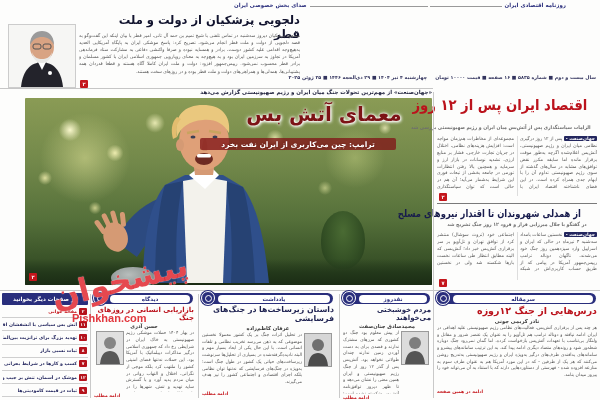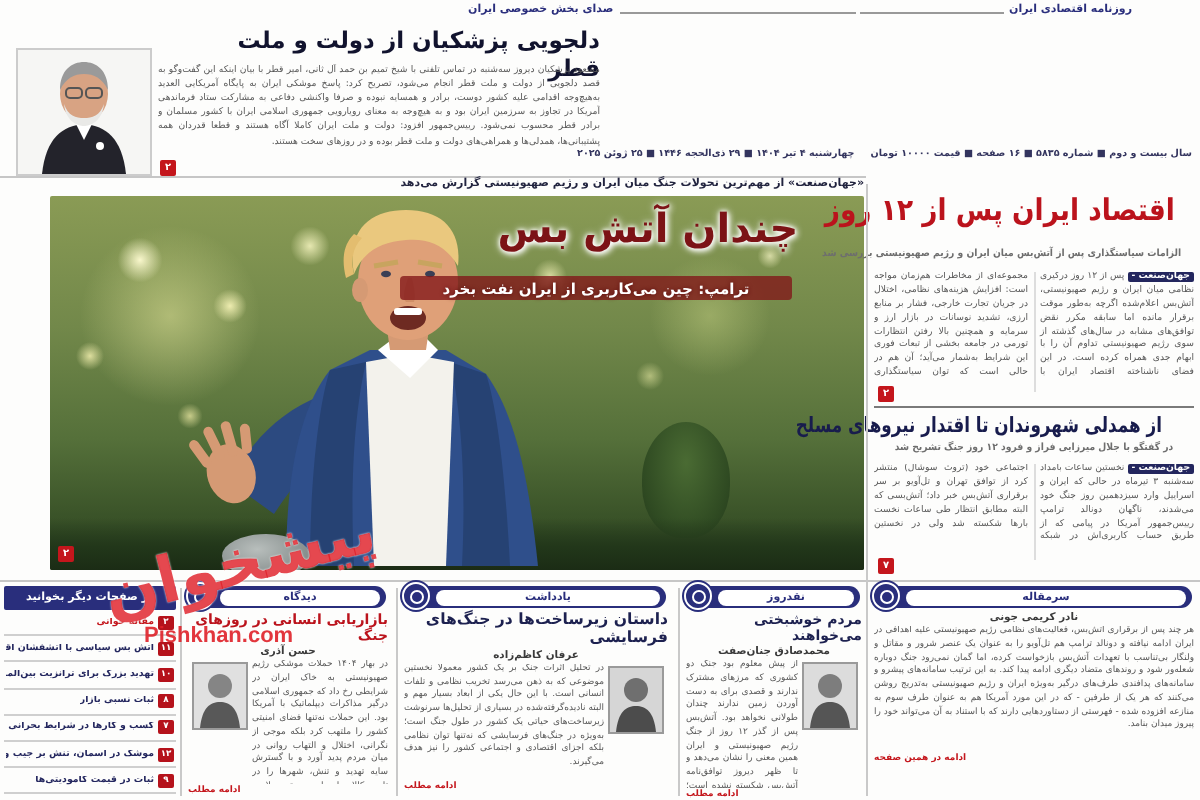--- a/index.html
+++ b/index.html
@@ -170,21 +170,21 @@
       <ellipse cx="108" cy="34" rx="2.5" ry="1.6" fill="#3a3f55"></ellipse>
       <ellipse cx="130" cy="34" rx="2.5" ry="1.6" fill="#3a3f55"></ellipse>
 
       <path d="M119 36 C 117 42 116 46 118 48 L 122 48 C 123 45 122 40 121 36 Z" fill="#d08f67"></path>
 
       <ellipse cx="119" cy="56" rx="9" ry="6" fill="#6e2a22"></ellipse>
       <rect x="112" y="51" width="14" height="3.5" rx="1.5" fill="#fff"></rect>
     </svg>
     <div class="mic"></div>
   </div>
-  <div class="abs photo-headline">چندان آتش بس</div>
+  <div class="abs photo-headline">معمای آتش بس</div>
   <div class="abs photo-subhead">ترامپ: چین می‌کاربری از ایران نفت بخرد</div>
   <div class="pbadge" style="left:29px;top:273px;z-index:5;">۲</div>
 
   <div class="abs econ-headline">اقتصاد ایران پس از ۱۲ روز</div>
   <div class="story-sub" style="left:437px;top:124px;width:160px;">الزامات سیاستگذاری پس از آتش‌بس میان ایران و رژیم صهیونیستی بررسی شد</div>
   <div class="twocol" style="left:437px;top:136px;width:160px;height:60px;">
     <span class="leadtag">جهان‌صنعت -</span>
     <span>پس از ۱۲ روز درگیری نظامی میان ایران و رژیم صهیونیستی، آتش‌بس اعلام‌شده اگرچه به‌طور موقت برقرار مانده اما سابقه مکرر نقض توافق‌های مشابه در سال‌های گذشته از سوی رژیم صهیونیستی تداوم آن را با ابهام جدی همراه کرده است. در این فضای ناشناخته اقتصاد ایران با مجموعه‌ای از مخاطرات هم‌زمان مواجه است: افزایش هزینه‌های نظامی، اختلال در جریان تجارت خارجی، فشار بر منابع ارزی، تشدید نوسانات در بازار ارز و سرمایه و همچنین بالا رفتن انتظارات تورمی در جامعه بخشی از تبعات فوری این شرایط به‌شمار می‌آید؛ آن هم در حالی است که توان سیاستگذاری اقتصادی در ایران نیز به‌واسطه محدودیت‌های مزمن بودجه‌ای، تحریم‌های مالی و ساختار نهادی فرسوده محدود است.</span>
   </div>
   <div class="pbadge" style="left:439px;top:193px;">۲</div>
@@ -203,20 +203,21 @@
   <div class="vline" style="left:433px;top:92px;height:306px;"></div>
   <div class="vline" style="left:339px;top:294px;height:104px;"></div>
   <div class="vline" style="left:198px;top:294px;height:104px;"></div>
   <div class="vline" style="left:90px;top:294px;height:104px;"></div>
 
   <div class="opin" style="left:437px;width:160px;">
     <div class="ribbon">
       <span class="medal"></span>
       <span class="ribbon-inner">سرمقاله</span>
     </div>
+    <div class="col-headline hl-red" style="font-size:9.5px;">درس‌هایی از جنگ ۱۲روزه</div>
     <div class="col-byline">نادر کریمی جونی</div>
     <div class="col-flow" style="height:63px;">هر چند پس از برقراری آتش‌بس، فعالیت‌های نظامی رژیم صهیونیستی علیه اهدافی در ایران ادامه نیافته و دونالد ترامپ هم تل‌آویو را به عنوان یک عنصر شرور و مقاتل و ولنگار بی‌تناسب با تعهدات آتش‌بس بازخواست کرده، اما گمان نمی‌رود جنگ دوباره شعله‌ور شود و روندهای متضاد دیگری ادامه پیدا کند. به این ترتیب سامانه‌های پیشرو و سامانه‌های پدافندی طرف‌های درگیر به‌ویژه ایران و رژیم صهیونیستی به‌تدریج روشن می‌کنند که هر یک از طرفین - که در این مورد آمریکا هم به عنوان طرف سوم به منازعه افزوده شده - فهرستی از دستاوردهایی دارند که با استناد به آن می‌تواند خود را پیروز میدان بنامد.</div>
     <div class="col-more">ادامه در همین صفحه</div>
   </div>
 
   <div class="opin" style="left:202px;width:132px;">
     <div class="ribbon">
       <span class="medal"></span>
       <span class="ribbon-inner">یادداشت</span>
     </div>

